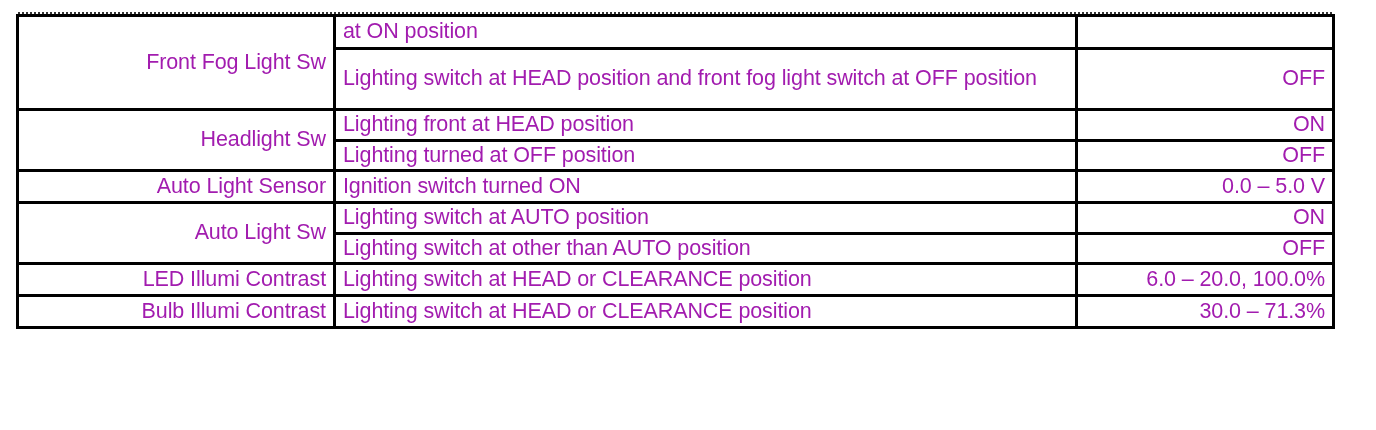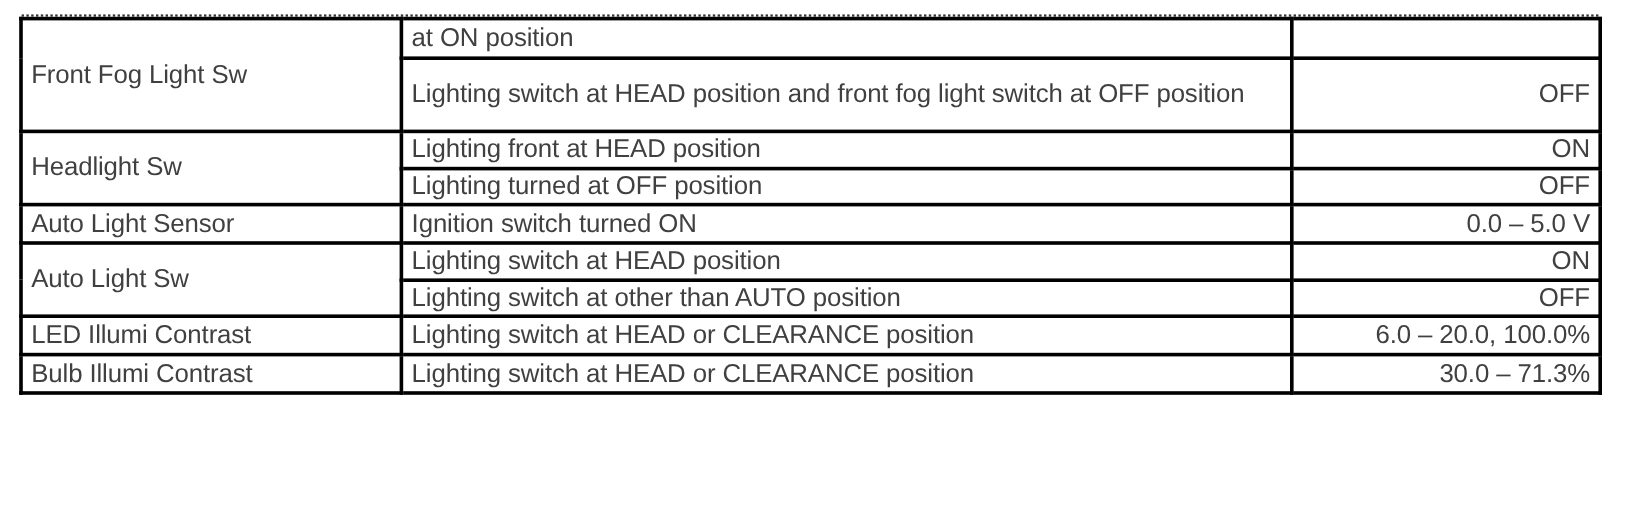--- a/index.html
+++ b/index.html
@@ -42,35 +42,35 @@
     border-collapse: collapse;
     table-layout: fixed;
     background: #ffffff;
   }
 
   table.spec-table td {
     border: 3px solid #000000;
     padding: 0 7px;
     font-size: 21.5px;
     line-height: 1.28;
-    color: #404040;
+    color: #a21caf;
     background: #ffffff;
     vertical-align: middle;
     font-weight: 400;
     letter-spacing: -0.1px;
   }
 
   
   col.c-item  { width: 317px; }
   col.c-cond  { width: 742px; }
   col.c-value { width: 257px; }
 
   td.item-cell {
     vertical-align: middle;
-    text-align: left;
+    text-align: right;
     white-space: nowrap;
   }
 
   td.cond-cell {
     vertical-align: middle;
     text-align: left;
   }
 
   td.value-cell {
     vertical-align: middle;
@@ -132,21 +132,21 @@
         <tr class="r-h43">
           <td class="item-cell" rowspan="1">Auto Light Sensor</td>
           <td class="cond-cell">
             <span class="cond-wrap">Ignition switch turned ON</span>
           </td>
           <td class="value-cell">0.0 – 5.0 V</td>
         </tr>
         <tr class="r-h41">
           <td class="item-cell" rowspan="2">Auto Light Sw</td>
           <td class="cond-cell">
-            <span class="cond-wrap">Lighting switch at HEAD position</span>
+            <span class="cond-wrap">Lighting switch at AUTO position</span>
           </td>
           <td class="value-cell">ON</td>
         </tr>
         <tr class="r-h41">
           <td class="cond-cell">
             <span class="cond-wrap">Lighting switch at other than AUTO position</span>
           </td>
           <td class="value-cell">OFF</td>
         </tr>
         <tr class="r-h43">

